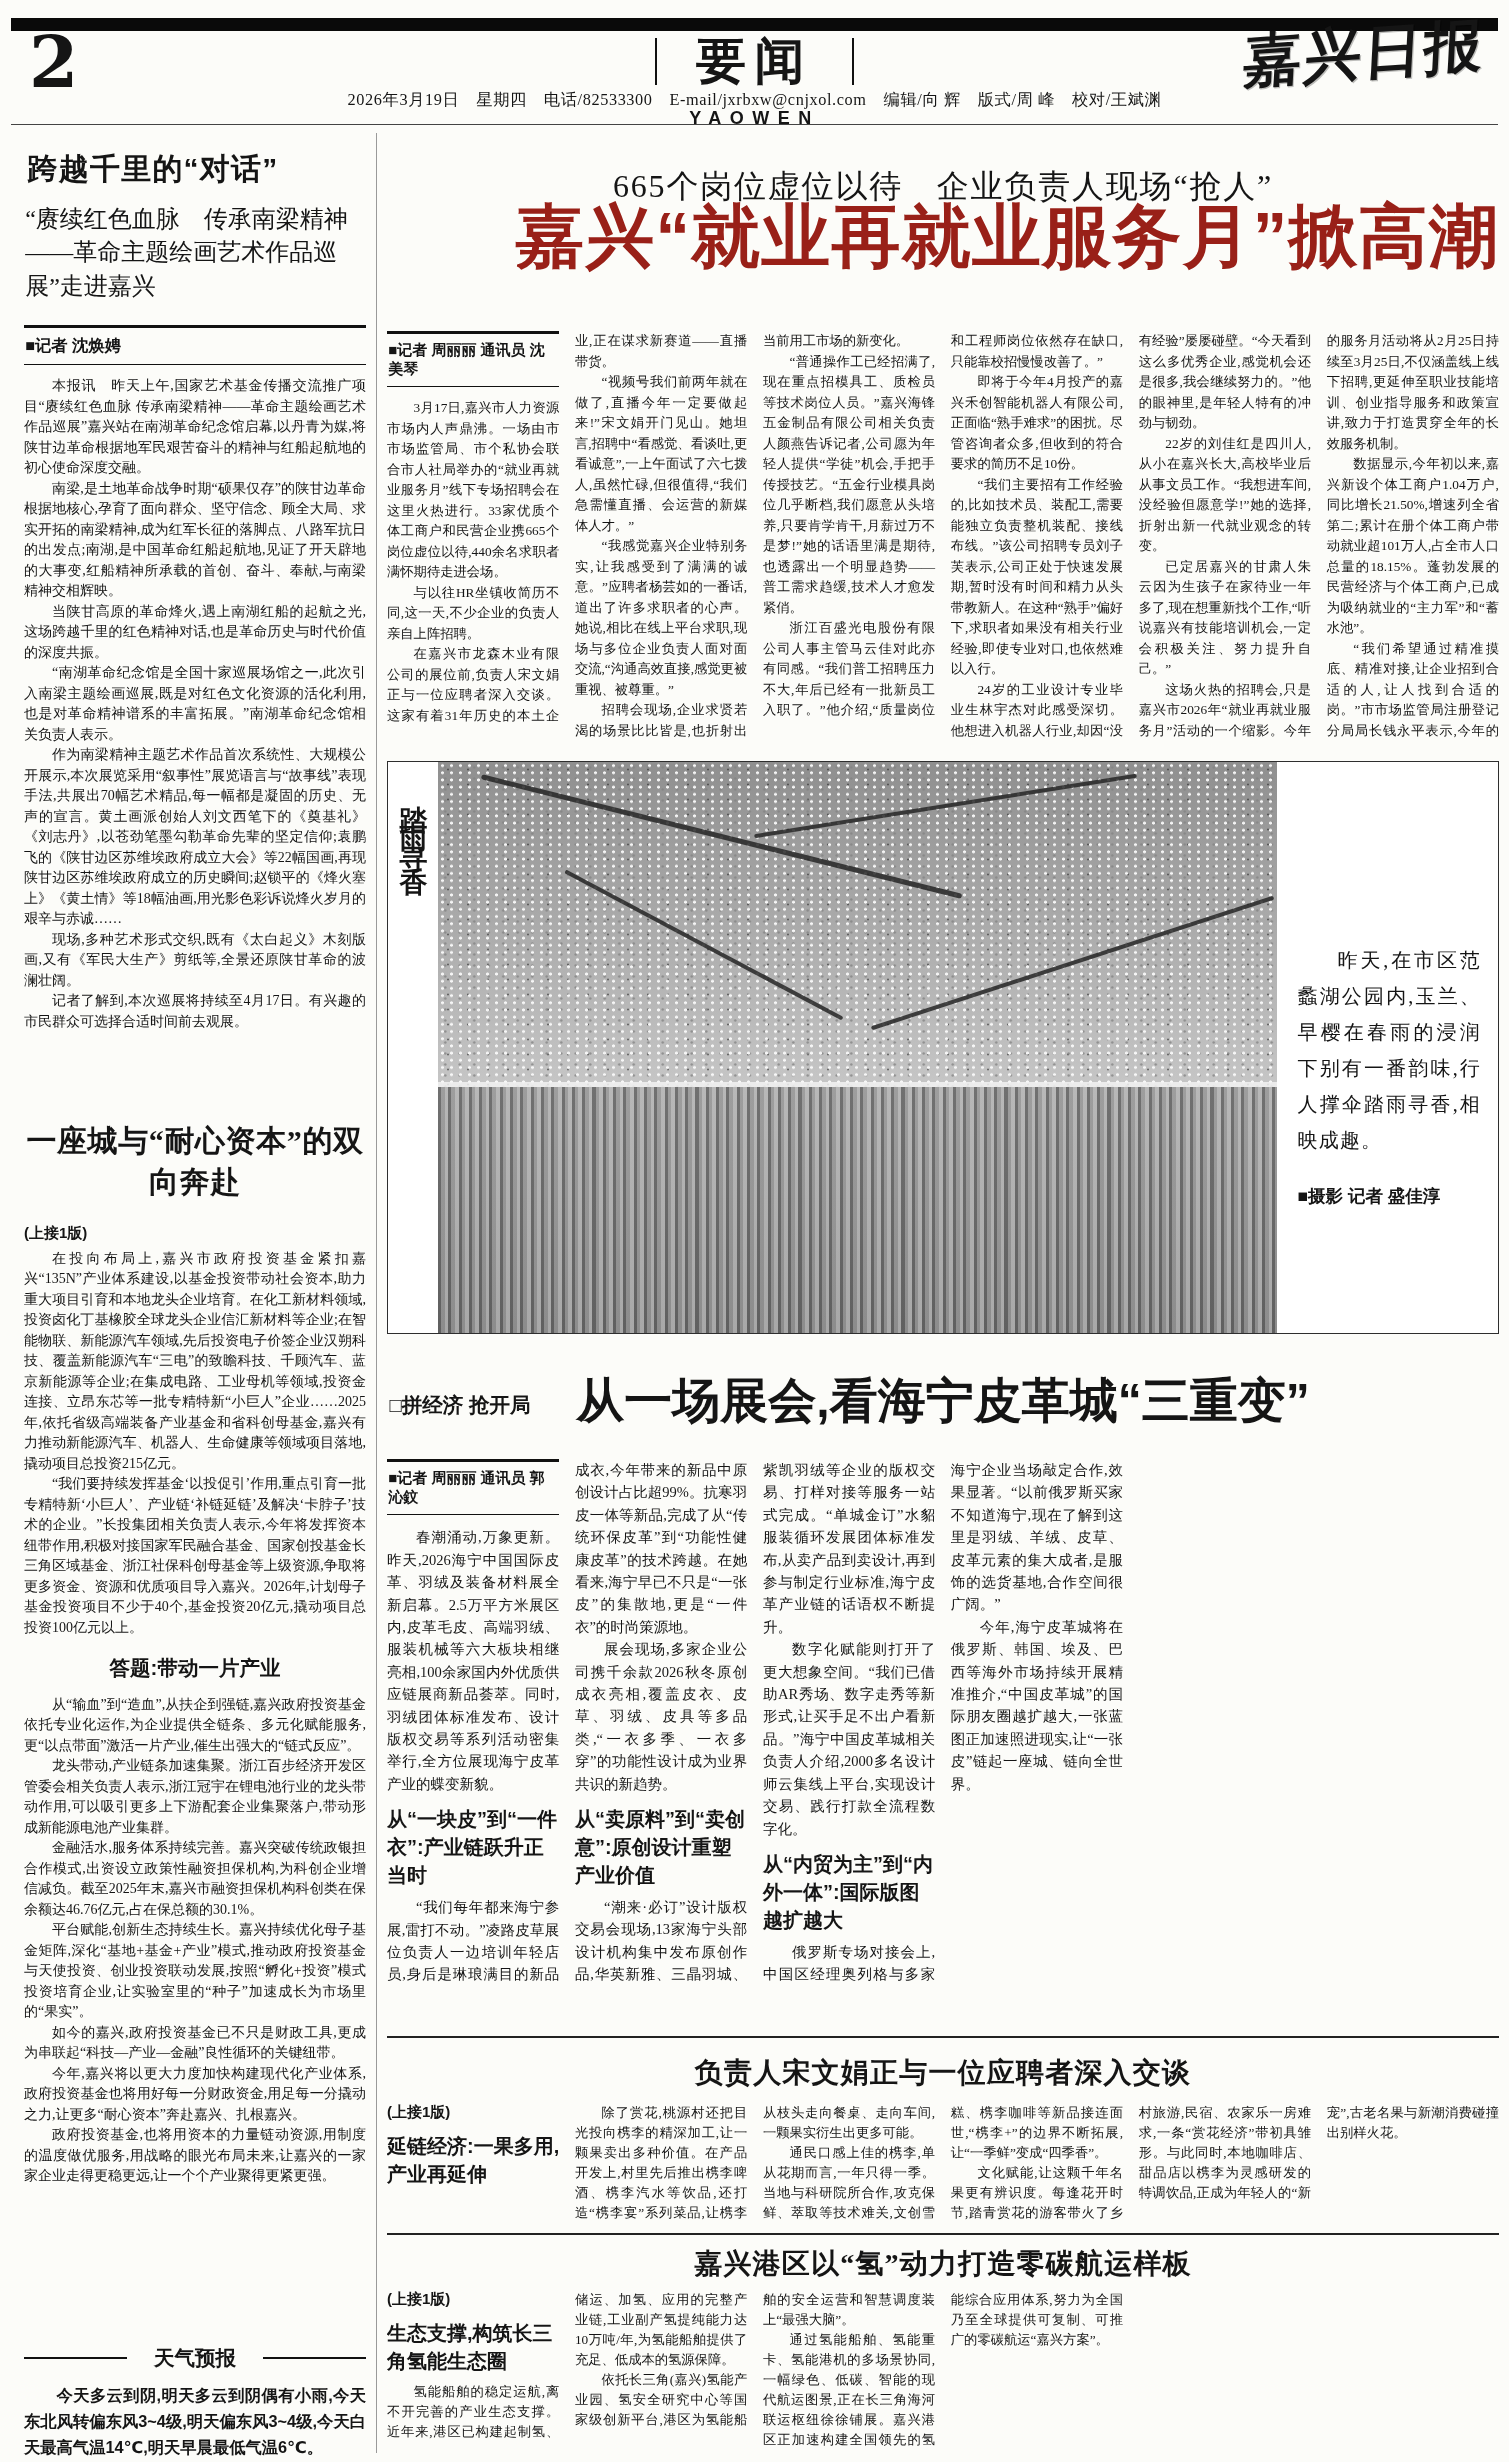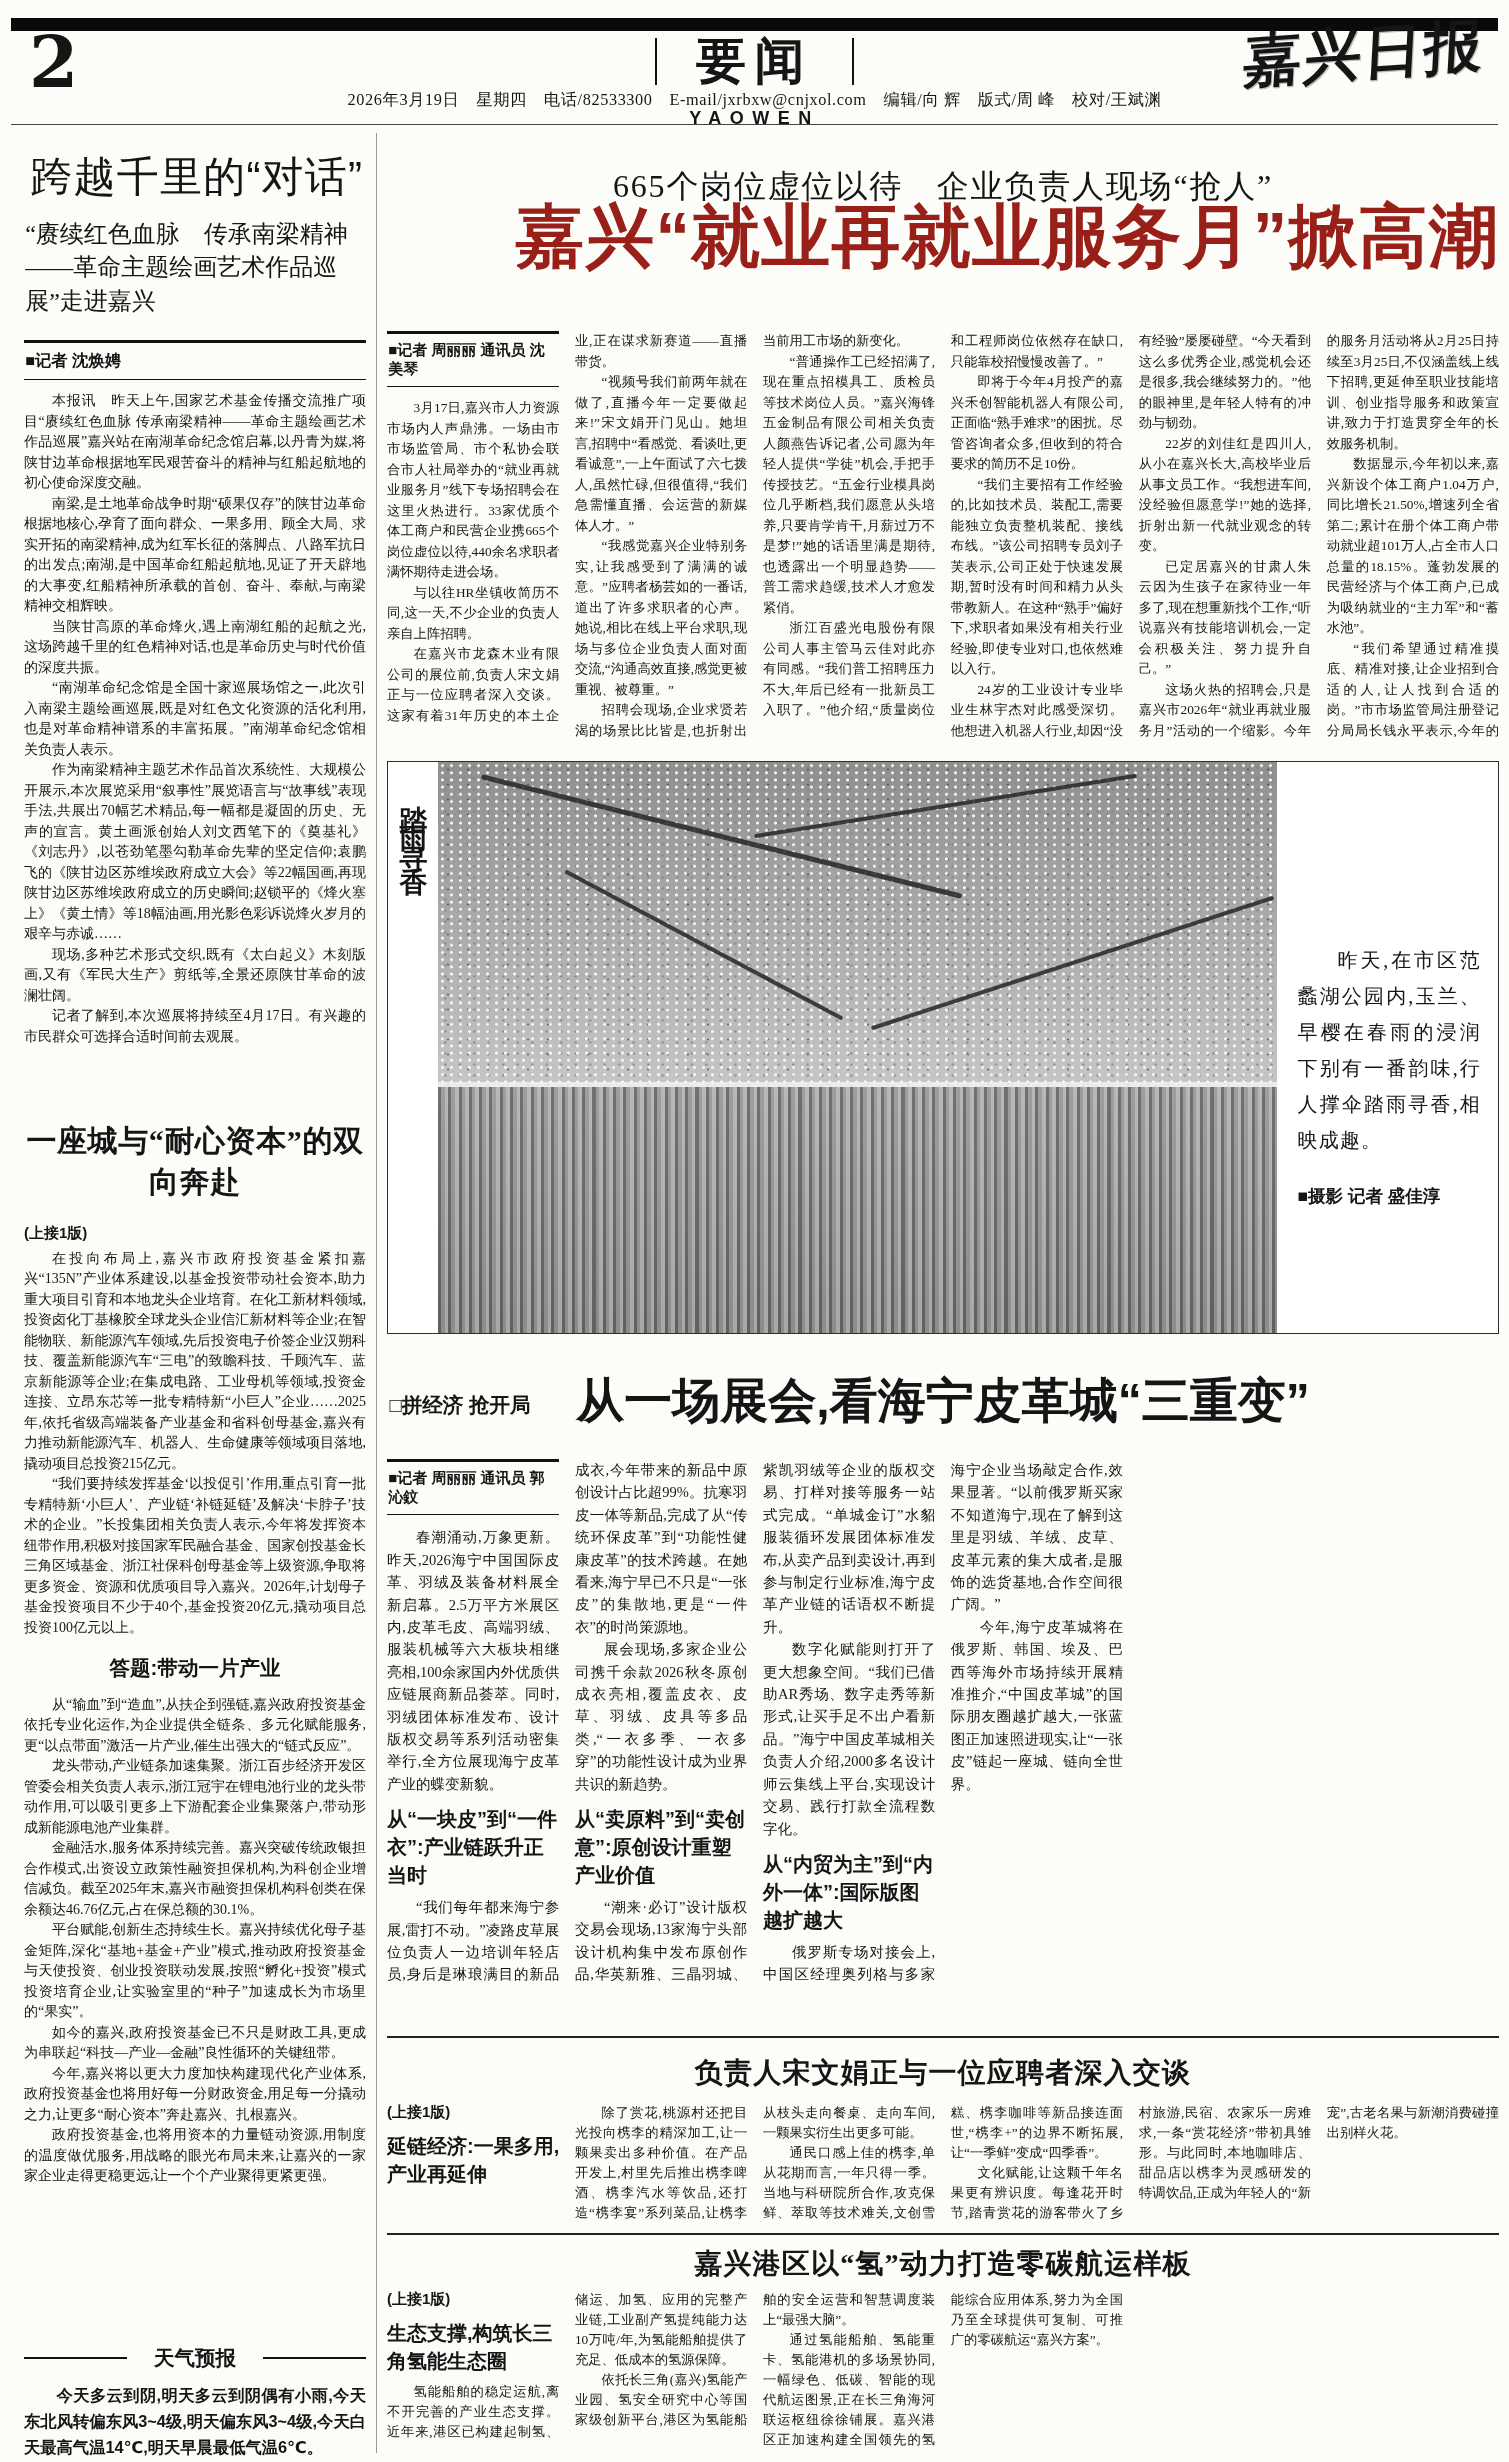--- a/index.html
+++ b/index.html
@@ -21,22 +21,22 @@
                   font-size:18px;letter-spacing:8.5px;}
   .masthead{position:absolute;right:24px;top:24px;font-size:58px;font-weight:700;line-height:1;
             transform:rotate(-4deg) skewX(-7deg);letter-spacing:2.4px;
             font-family:"DejaVu Serif",serif;text-shadow:1.2px 1.2px 0 rgba(0,0,0,.25);}
   .header-rule{position:absolute;left:11px;top:124px;width:1487px;height:1.2px;background:#444;}
   .v-divider{position:absolute;left:376px;top:133px;width:0.6px;height:2320px;background:#9a9a9a;}
 
   
   .leftcol{position:absolute;left:24px;top:132px;width:342px;height:2326px;}
   .a1{position:absolute;left:0;top:0;width:342px;height:961px;overflow:hidden;}
-  .a1-title{font-family:"Liberation Sans","DejaVu Sans",sans-serif;font-weight:400;font-size:42px;
-            letter-spacing:1.2px;margin:17px 0 13.3px 3.6px;text-align:center;}
+  .a1-title{font-family:"Liberation Sans","DejaVu Sans",sans-serif;font-weight:700;font-size:30px;
+            letter-spacing:1.2px;margin:17px 0 13.3px 3.6px;}
   .a1-sub{font-size:24px;line-height:1.38;margin:0 0 22px 1.2px;}
   .seg-byline{font-family:"Liberation Sans","DejaVu Sans",sans-serif;font-weight:700;font-size:16.3px;
               border-top:3px solid #111;border-bottom:1.2px solid #111;padding:7.2px 1.2px;margin:0 0 11px 0;
               text-indent:0;break-inside:avoid;}
   .a1 .seg-p, .a2 .seg-p{font-size:14px;line-height:20.5px;text-align:justify;text-indent:2em;margin:0;}
   .a2{position:absolute;left:0;top:967px;width:342px;height:1240px;overflow:hidden;}
   .a2-title{font-size:30px;font-weight:900;text-align:center;letter-spacing:0.6px;margin:22px 0 20.5px 0;}
   .seg-cont{font-family:"Liberation Sans","DejaVu Sans",sans-serif;font-weight:700;font-size:15px;
             text-indent:0;margin:0 0 6px 0;}
   .seg-subhead-center{font-family:"Liberation Sans","DejaVu Sans",sans-serif;font-weight:800;
@@ -138,21 +138,21 @@
   <div class="header-rule"></div>
   <div class="v-divider"></div>
 
   <div class="leftcol">
     <div class="a1">
       <div class="a1-title">跨越千里的“对话”</div>
       <div class="a1-sub">“赓续红色血脉　传承南梁精神——革命主题绘画艺术作品巡展”走进嘉兴</div>
       <div>
           <div class="seg-byline">■记者 沈焕娉</div>
           <p class="seg-p">本报讯　昨天上午,国家艺术基金传播交流推广项目“赓续红色血脉 传承南梁精神——革命主题绘画艺术作品巡展”嘉兴站在南湖革命纪念馆启幕,以丹青为媒,将陕甘边革命根据地军民艰苦奋斗的精神与红船起航地的初心使命深度交融。</p>
-          <p class="seg-p">南梁,是土地革命战争时期“硕果仅存”的陕甘边革命根据地核心,孕育了面向群众、一果多用、顾全大局、求实开拓的南梁精神,成为红军长征的落脚点、八路军抗日的出发点;南湖,是中国革命红船起航地,见证了开天辟地的大事变,红船精神所承载的首创、奋斗、奉献,与南梁精神交相辉映。</p>
+          <p class="seg-p">南梁,是土地革命战争时期“硕果仅存”的陕甘边革命根据地核心,孕育了面向群众、坚守信念、顾全大局、求实开拓的南梁精神,成为红军长征的落脚点、八路军抗日的出发点;南湖,是中国革命红船起航地,见证了开天辟地的大事变,红船精神所承载的首创、奋斗、奉献,与南梁精神交相辉映。</p>
           <p class="seg-p">当陕甘高原的革命烽火,遇上南湖红船的起航之光,这场跨越千里的红色精神对话,也是革命历史与时代价值的深度共振。</p>
           <p class="seg-p">“南湖革命纪念馆是全国十家巡展场馆之一,此次引入南梁主题绘画巡展,既是对红色文化资源的活化利用,也是对革命精神谱系的丰富拓展。”南湖革命纪念馆相关负责人表示。</p>
           <p class="seg-p">作为南梁精神主题艺术作品首次系统性、大规模公开展示,本次展览采用“叙事性”展览语言与“故事线”表现手法,共展出70幅艺术精品,每一幅都是凝固的历史、无声的宣言。黄土画派创始人刘文西笔下的《奠基礼》《刘志丹》,以苍劲笔墨勾勒革命先辈的坚定信仰;袁鹏飞的《陕甘边区苏维埃政府成立大会》等22幅国画,再现陕甘边区苏维埃政府成立的历史瞬间;赵锁平的《烽火塞上》《黄土情》等18幅油画,用光影色彩诉说烽火岁月的艰辛与赤诚……</p>
           <p class="seg-p">现场,多种艺术形式交织,既有《太白起义》木刻版画,又有《军民大生产》剪纸等,全景还原陕甘革命的波澜壮阔。</p>
           <p class="seg-p">记者了解到,本次巡展将持续至4月17日。有兴趣的市民群众可选择合适时间前去观展。</p>
         </div>
     </div>
     <div class="a2">
       <div class="a2-title">一座城与“耐心资本”的双向奔赴</div>
       <div>

